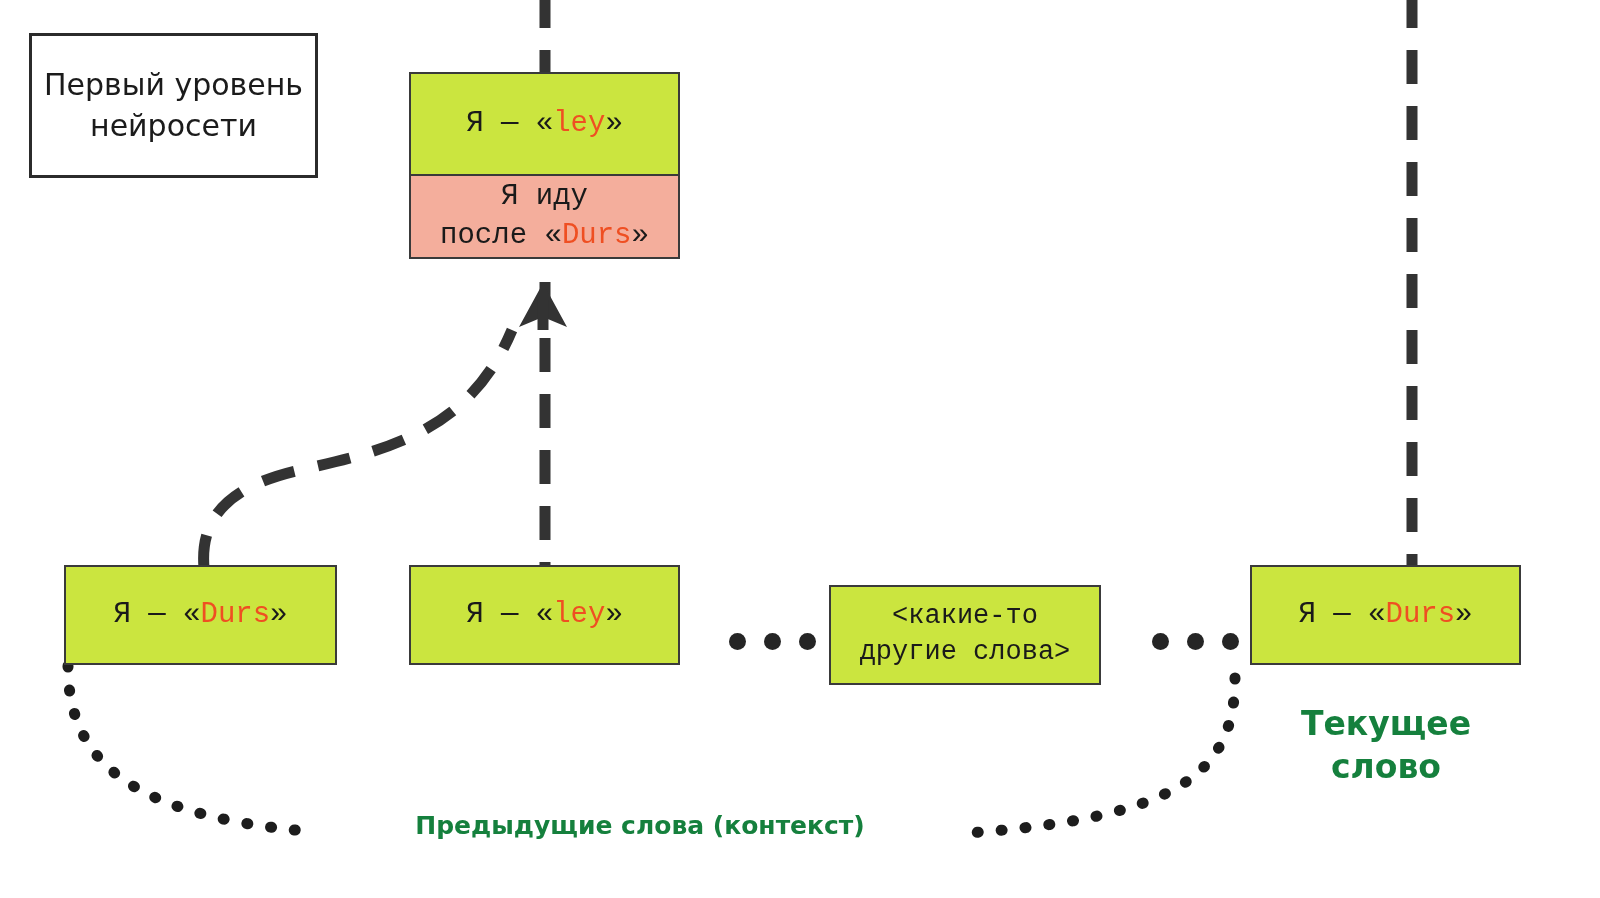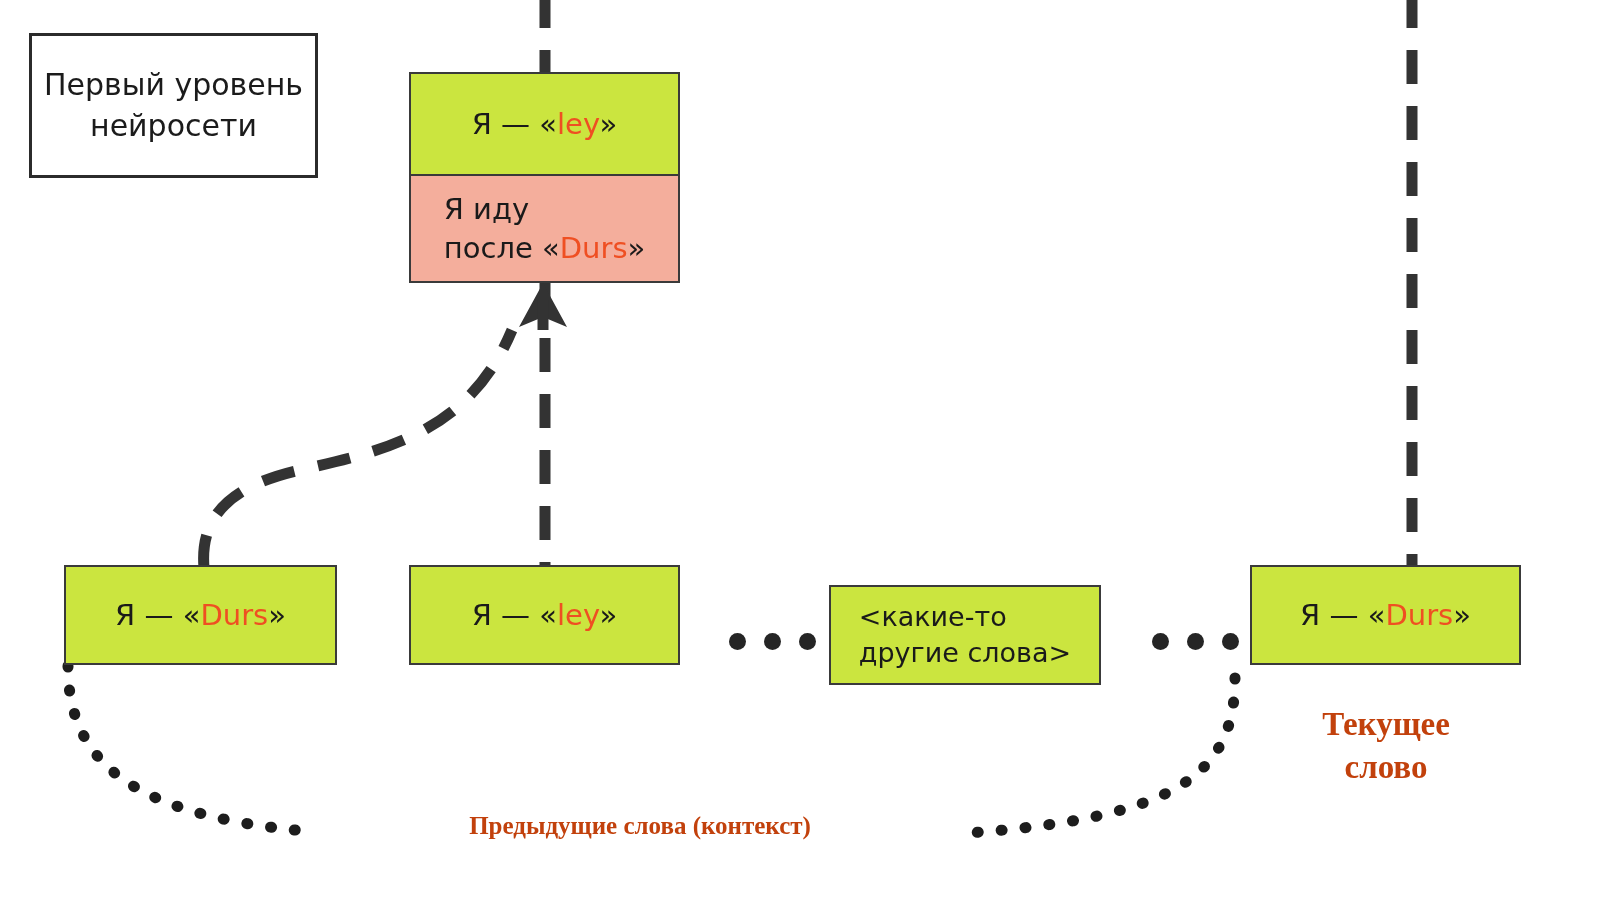--- a/index.html
+++ b/index.html
@@ -16,22 +16,24 @@
   #lines{position:absolute;left:0;top:0;width:1600px;height:898px;}
 
   
   .node{
     position:absolute;
     box-sizing:border-box;
     border:2px solid #3a3a3a;
     display:flex;
     align-items:center;
     justify-content:center;
+    text-align:center;
     line-height:1.32;
     color:#1a1a1a;
+    font-family:Liberation Mono, monospace;
   }
   .green{background:#cbe53f;}
   .pink{background:#f4ae9c;}
 
   .node .txt{font-size:29px;white-space:pre-line;}
   .hl{color:#ef4f22;}
 
   
   #levelbox{
     position:absolute;
@@ -39,21 +41,21 @@
     box-sizing:border-box;
     border:3px solid #2b2b2b;
     background:#ffffff;
     display:flex;align-items:center;justify-content:center;
     text-align:center;
     font-size:30px;color:#1b1b1b;line-height:1.35;
   }
 
   
   #cell-green{left:409px;top:72px;width:271px;height:103px;border-bottom-width:1px;}
-  #cell-pink {left:409px;top:175px;width:271px;height:108px;border-top-width:1px;}
+  #cell-pink {left:409px;top:175px;width:271px;height:84px;border-top-width:1px;}
 
   
   #box-prev-1{left:64px;  top:565px;width:273px;height:100px;}
   #box-prev-2{left:409px; top:565px;width:271px;height:100px;}
   #box-prev-3{left:829px; top:565px;width:272px;height:100px;margin-top:20px;}
   #box-current{left:1250px;top:565px;width:271px;height:100px;}
   #box-prev-3 .txt{font-size:27px;}
 
   
   .ellipsis{
@@ -64,25 +66,24 @@
   }
   .ellipsis span{
     display:block;width:17px;height:17px;border-radius:50%;background:#252525;
   }
   #ellipsis-1{left:729px;top:633px;}
   #ellipsis-2{left:1152px;top:633px;}
 
   
   .caption{
     position:absolute;
-    color:#c2410c;
+    color:#15803d;
     font-weight:bold;
     text-align:center;
     line-height:1.3;
-    font-family:Liberation Serif, serif;
   }
   #caption-context{left:310px;top:810px;width:660px;font-size:25px;}
   #caption-current{left:1250px;top:703px;width:272px;font-size:33px;}
 </style>
 </head>
 <body>
 
 <div id="stage">
 
   <svg id="lines" viewBox="0 0 1600 898" xmlns="http://www.w3.org/2000/svg">

